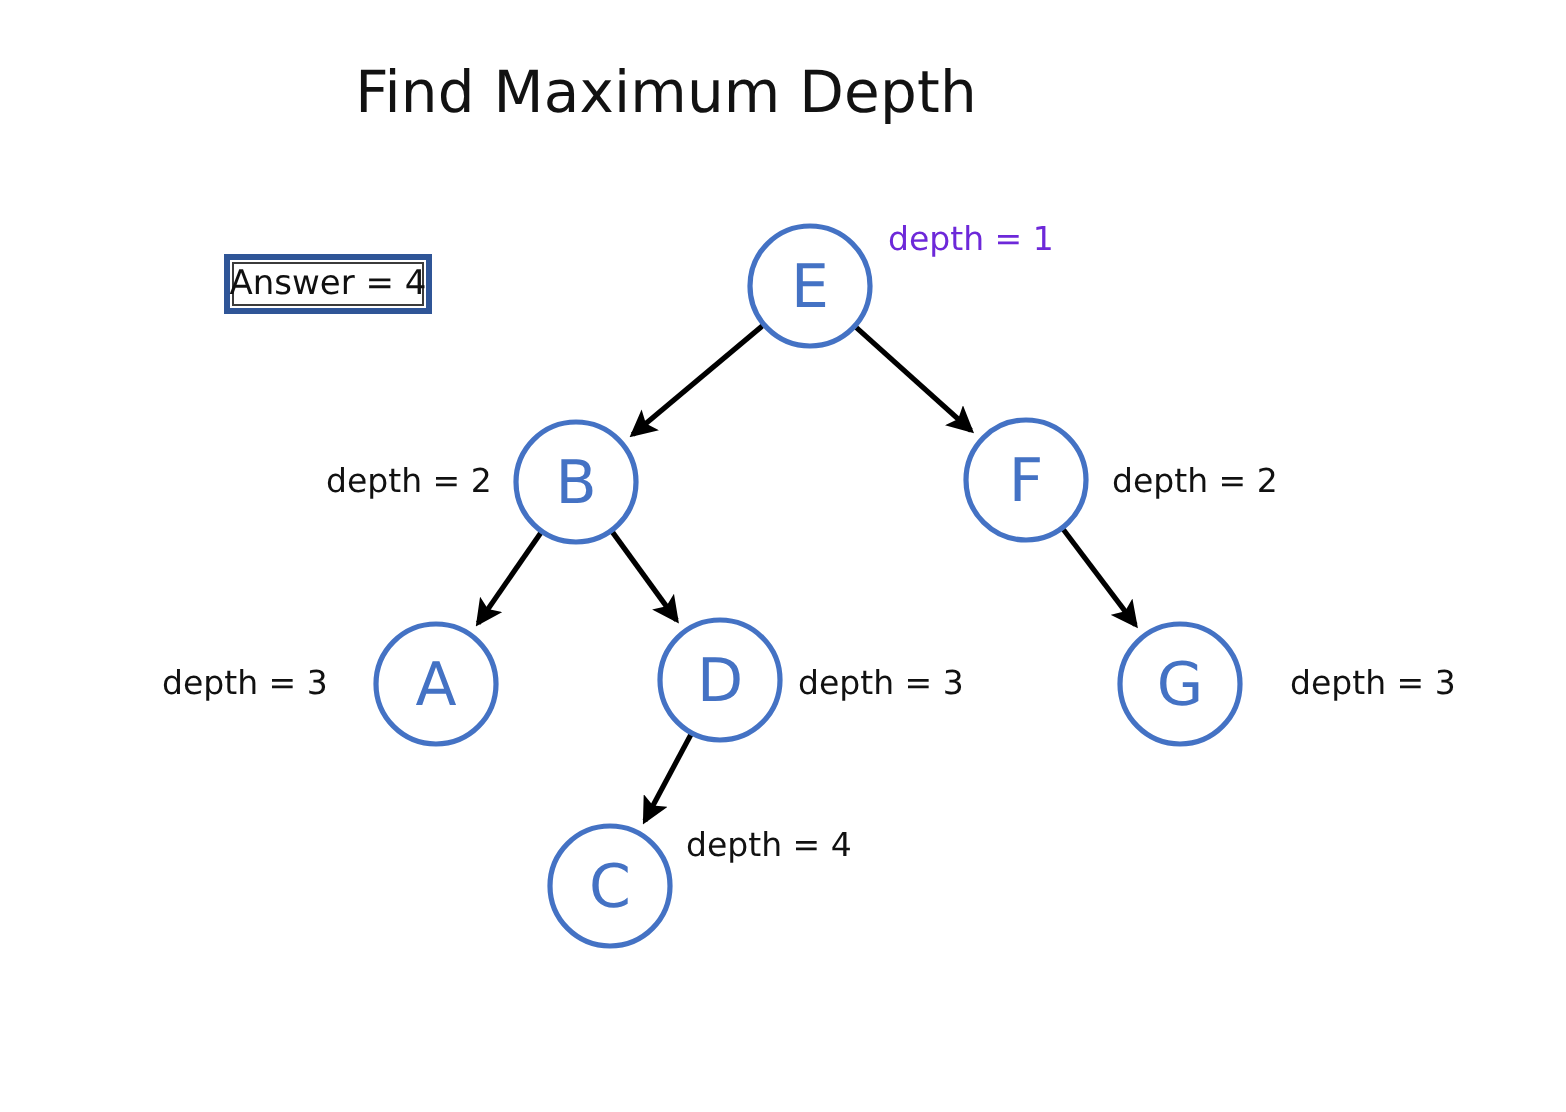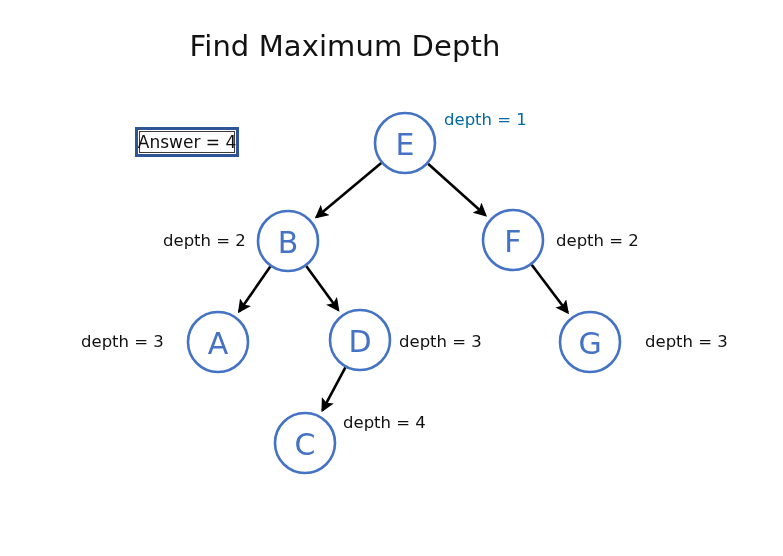--- a/index.html
+++ b/index.html
@@ -26,34 +26,32 @@
     position: absolute;
     left: 0;
     top: 29px;
     width: 666px;
     text-align: center;
     font-size: 29px;
     color: #121212;
     font-weight: 400;
     letter-spacing: 0.1px;
     white-space: nowrap;
-    padding-left: 12px;
   }
   
   #answer-box {
     position: absolute;
     left: 112px;
     top: 127px;
     width: 104px;
     height: 30px;
     box-sizing: border-box;
     border: 3px solid #2F5597;
     background: #ffffff;
     padding: 1px;
-    margin-left: 23px;
   }
   #answer-box .inner {
     width: 100%;
     height: 100%;
     box-sizing: border-box;
     border: 1px solid #3B3B3B;
     background: #ffffff;
     display: flex;
     align-items: center;
     justify-content: center;
@@ -151,21 +149,21 @@
           <text x="590" y="343" class="node-label" fill="#4472C4">G</text>
         </g>
         <g>
           <circle cx="305" cy="443" r="30" class="node-circle" stroke="#4472C4"></circle>
           <text x="305" y="444" class="node-label" fill="#4472C4">C</text>
         </g>
       </g>
   </svg>
 
   <div id="depth-labels">
-      <div class="depth-label" style="left: 444px; top: 112px; color: #0369a1;">depth = 1</div>
+      <div class="depth-label" style="left: 444px; top: 112px; color: #6d28d9;">depth = 1</div>
       <div class="depth-label" style="left: 163px; top: 233px; color: rgb(17, 17, 17);">depth = 2</div>
       <div class="depth-label" style="left: 556px; top: 233px; color: rgb(17, 17, 17);">depth = 2</div>
       <div class="depth-label" style="left: 81px; top: 334px; color: rgb(17, 17, 17);">depth = 3</div>
       <div class="depth-label" style="left: 399px; top: 334px; color: rgb(17, 17, 17);">depth = 3</div>
       <div class="depth-label" style="left: 645px; top: 334px; color: rgb(17, 17, 17);">depth = 3</div>
       <div class="depth-label" style="left: 343px; top: 415px; color: rgb(17, 17, 17);">depth = 4</div>
     </div>
 
 </div>
 

